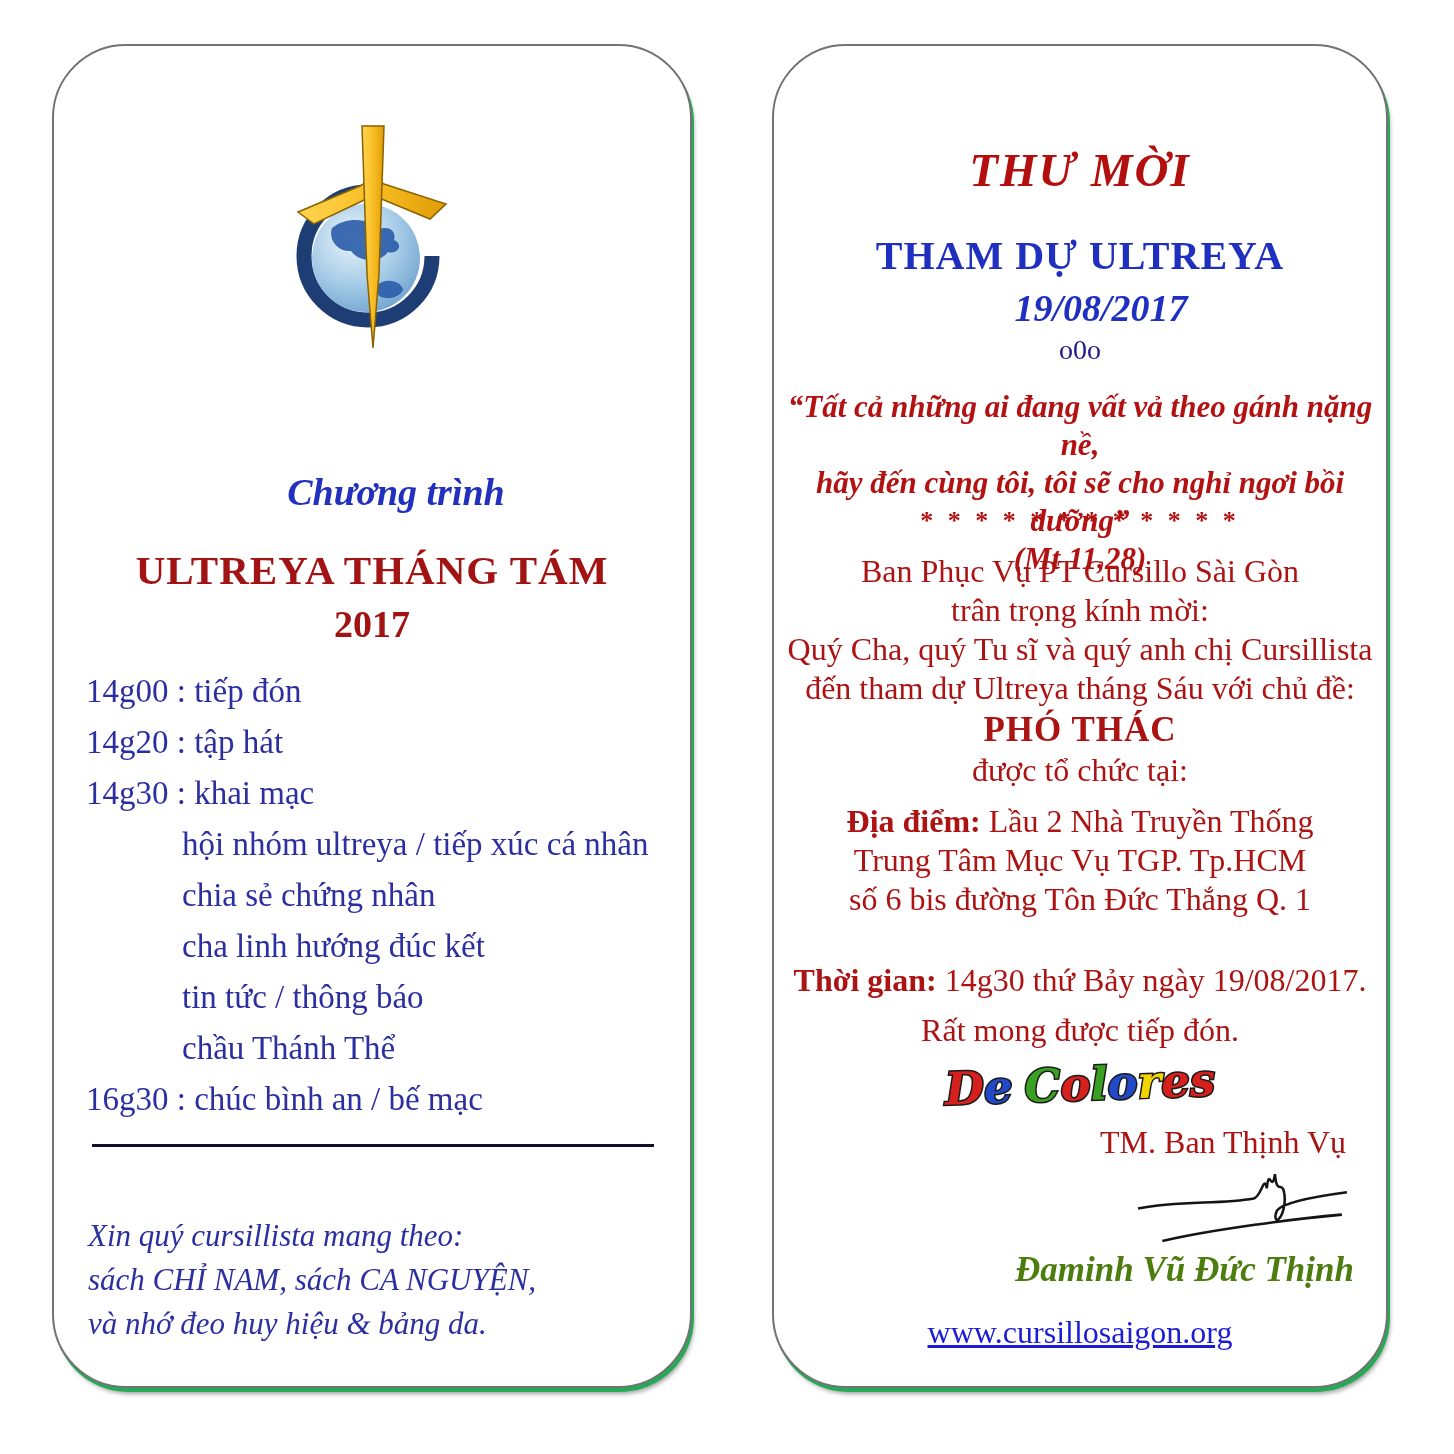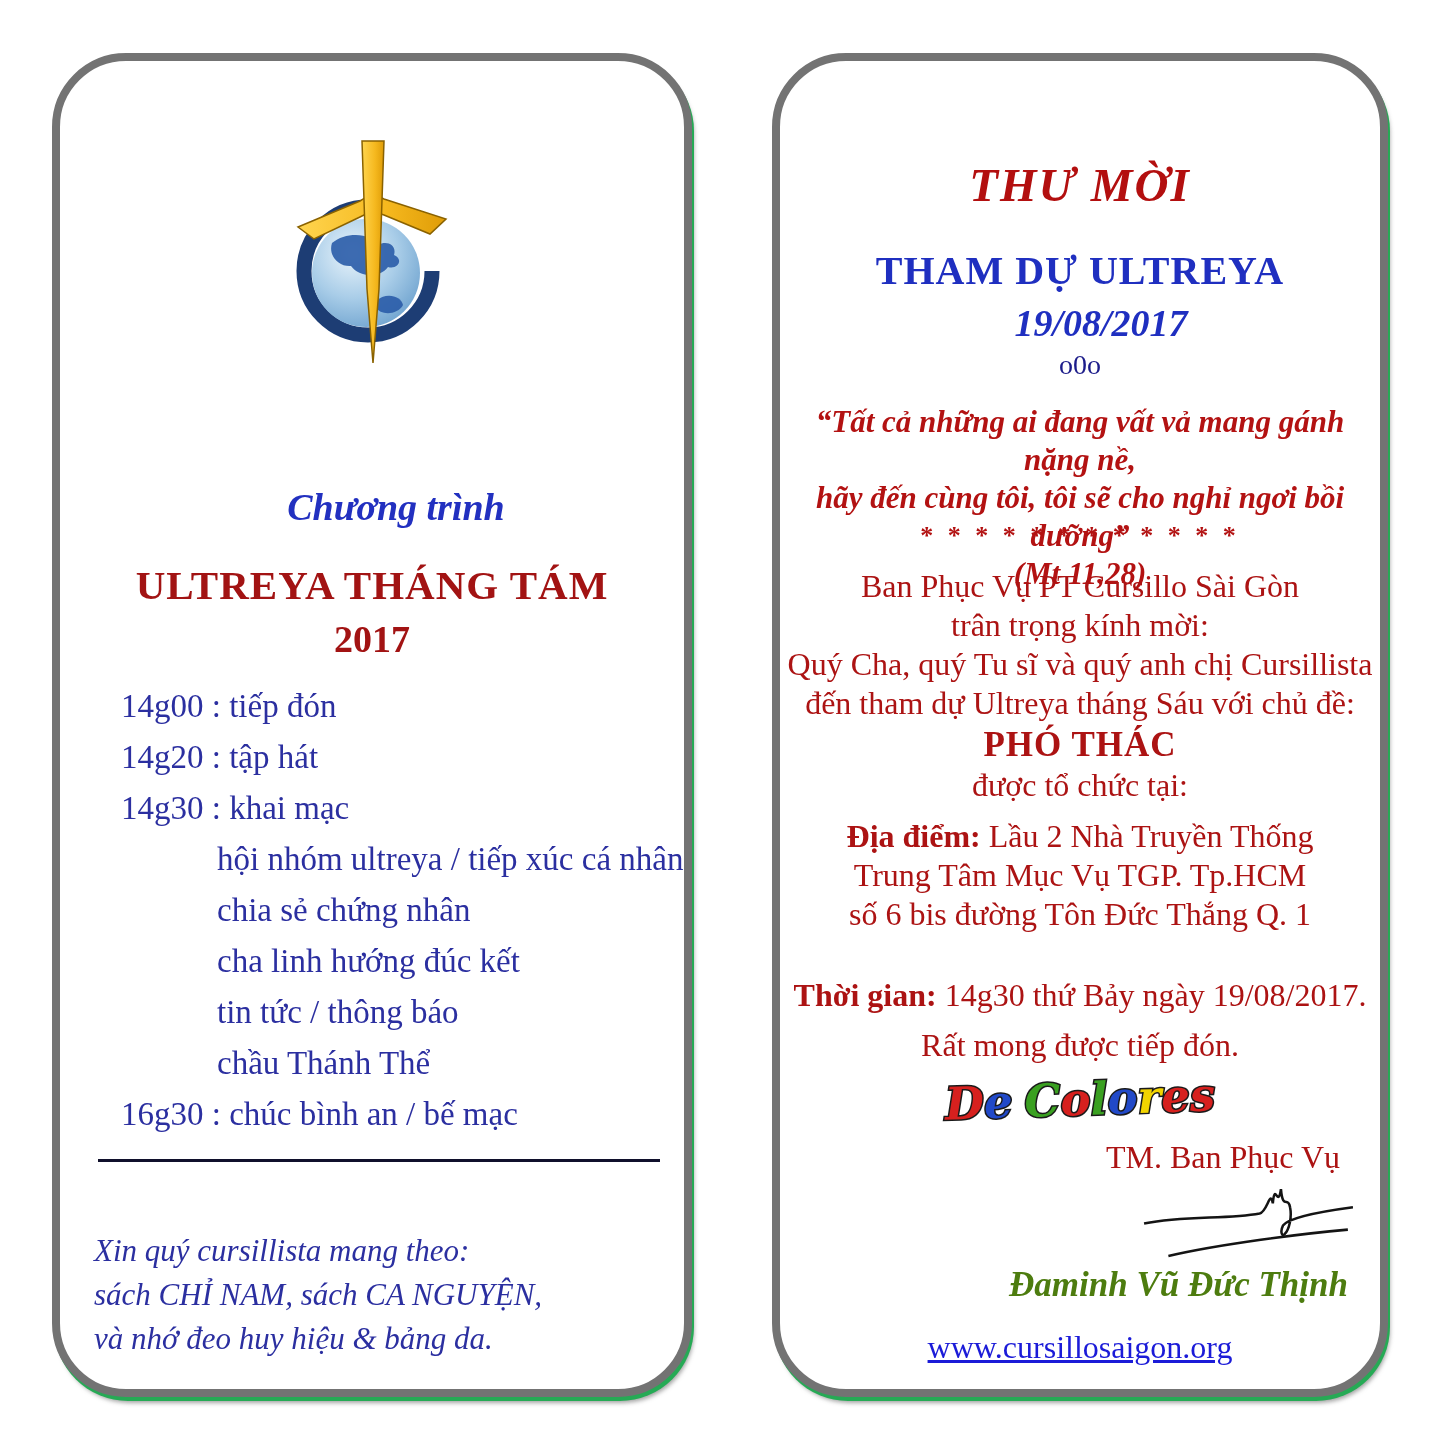--- a/index.html
+++ b/index.html
@@ -1,31 +1,31 @@
 <!DOCTYPE html>
 <html><head>
 <meta charset="utf-8">
 <style>
   html,body{margin:0;padding:0;background:#ffffff;}
   .canvas{position:relative;width:1454px;height:1454px;background:#ffffff;overflow:hidden;
           font-family:"Liberation Serif",serif;}
-  .card{position:absolute;top:53px;height:1344px;border:8px solid #737373;border-radius:74px;
+  .card{position:absolute;top:44px;height:1344px;border:2px solid #737373;border-radius:74px;
         background:#ffffff;box-sizing:border-box;
         box-shadow:2px 4px 0 0 #26aa55, 4px 8px 4px -2px rgba(90,90,90,.55);}
   .card-left{left:52px;width:640px;}
   .card-right{left:772px;width:616px;}
   .abs{position:absolute;}
   .ctr{left:0;right:0;text-align:center;}
 
   
   .program-label{top:424px;font-style:italic;font-weight:bold;font-size:38px;color:#2230c0;padding-left:48px;}
   .left-title{top:500px;font-weight:bold;font-size:41px;color:#a21313;letter-spacing:1px;}
   .left-year{top:556px;font-weight:bold;font-size:38px;color:#a21313;}
   .sched{top:620px;left:32px;right:20px;color:#2b2fa0;font-size:33px;}
-  .sched .line{height:51px;line-height:51px;white-space:nowrap;margin-left:29px;}
+  .sched .line{height:51px;line-height:51px;white-space:nowrap;}
   .sched .indent{padding-left:96px;}
   .rule{top:1098px;left:38px;width:562px;height:3px;background:#10102c;}
   .note{top:1168px;left:34px;right:20px;font-style:italic;font-size:31px;color:#2b2fa0;
         line-height:44px;text-align:left;}
 
   
   .r-title{top:97px;font-weight:bold;font-style:italic;font-size:47px;color:#b30f0f;letter-spacing:2px;}
   .r-sub{top:186px;font-weight:bold;font-size:40px;color:#1f2fc0;letter-spacing:1px;}
   .r-date{top:240px;font-weight:bold;font-style:italic;font-size:38px;color:#1f2fc0;padding-left:42px;}
   .r-o0o{top:288px;font-size:28px;color:#1c1c8a;}
@@ -106,21 +106,21 @@
   </div>
 
   <div class="card card-right">
 
     <div class="abs ctr r-title">THƯ MỜI</div>
     <div class="abs ctr r-sub">THAM DỰ ULTREYA</div>
     <div class="abs ctr r-date">19/08/2017</div>
     <div class="abs ctr r-o0o">o0o</div>
 
     <div class="abs ctr quote">
-      <div>“Tất cả những ai đang vất vả mang gánh nặng nề,</div>
+      <div>“Tất cả những ai đang vất vả theo gánh nặng nề,</div>
       <div>hãy đến cùng tôi, tôi sẽ cho nghỉ ngơi bồi dưỡng”</div>
       <div>(Mt 11,28)</div>
     </div>
 
     <div class="abs ctr stars">* * * * * * * * * * * *</div>
 
     <div class="abs ctr inv1">
       <div>Ban Phục Vụ PT Cursillo Sài Gòn</div>
       <div>trân trọng kính mời:</div>
     </div>
@@ -143,21 +143,21 @@
     <div class="abs ctr timeln">
       <span class="bold">Thời gian:</span><span> 14g30 thứ Bảy ngày 19/08/2017.</span>
     </div>
 
     <div class="abs ctr closing">Rất mong được tiếp đón.</div>
 
     <div class="abs ctr decolores">
       <span style="color:#d6201e">D</span><span style="color:#2149c8">e</span><span class="gap" style="color:#3aa021">C</span><span style="color:#d6201e">o</span><span style="color:#3aa021">l</span><span style="color:#2149c8">o</span><span style="color:#f2d400">r</span><span style="color:#d6201e">e</span><span style="color:#d6201e">s</span>
     </div>
 
-    <div class="abs sig-title">TM. Ban Phục Vụ</div>
+    <div class="abs sig-title">TM. Ban Thịnh Vụ</div>
 
     <svg class="abs sig" viewBox="0 0 215 85">
       <path d="M4,46 C45,38 85,42 118,36 C126,34 128,12 131,26 C133,4 136,32 139,12
                C141,34 146,18 148,30 C150,40 147,52 143,56 C140,60 138,54 141,48
                C147,40 180,34 210,30" fill="none" stroke="#141414" stroke-width="2.5"></path>
       <path d="M28,78 C80,66 160,56 205,52" fill="none" stroke="#141414" stroke-width="2.5"></path>
     </svg>
 
     <div class="abs sig-name">Đaminh Vũ Đức Thịnh</div>
 

